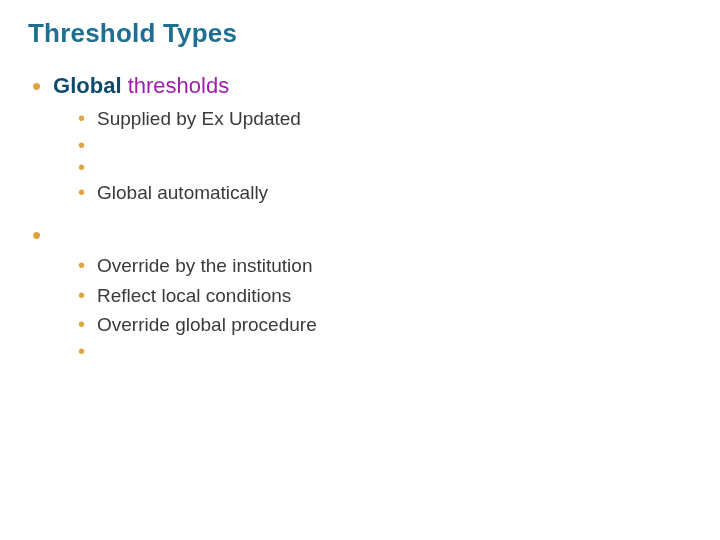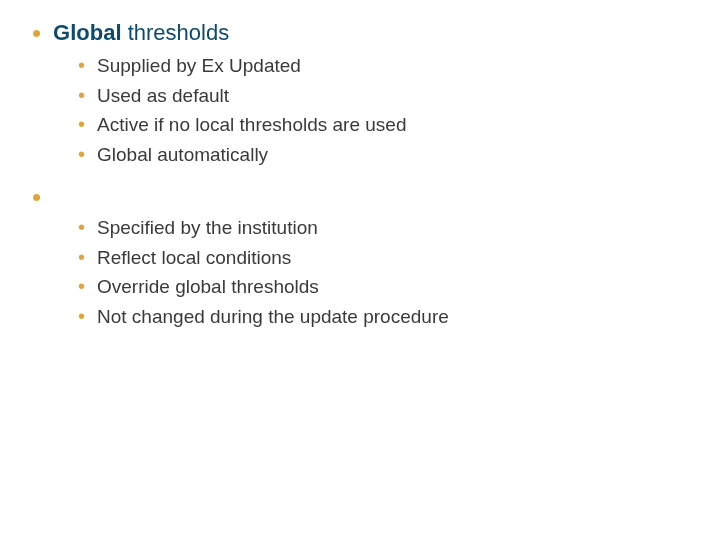--- a/index.html
+++ b/index.html
@@ -39,21 +39,21 @@
     line-height: 1;
     margin-right: 12px;
     position: relative;
     top: 2px;
   }
   .lvl1 .bold {
     font-weight: bold;
     color: #0c4a6e;
   }
   .lvl1 .rest {
-    color: #0c4a6e;
+    color: #a21caf;
   }
   .sub {
     margin: 4px 0 14px 50px;
   }
   .lvl2 {
     display: flex;
     align-items: baseline;
     font-size: 19px;
     color: #3a3a3a;
     margin: 2px 0;
@@ -64,65 +64,63 @@
     font-size: 20px;
     line-height: 1;
     margin-right: 12px;
   }
 </style>
 </head>
 <body>
 
 <div class="slide">
 
+  <h1 class="title">Threshold Types</h1>
 
   <div class="section">
     <div class="lvl1">
       <span class="bullet">•</span>
       <span>
         <span class="bold">Global</span><span class="rest"> thresholds</span>
       </span>
     </div>
     <div class="sub">
       <div class="lvl2">
         <span class="bullet">•</span>
         <span>Supplied by Ex Updated</span>
       </div>
       <div class="lvl2">
         <span class="bullet">•</span>
-        <span>Used as default</span>
       </div>
       <div class="lvl2">
         <span class="bullet">•</span>
-        <span>Active if no local thresholds are used</span>
       </div>
       <div class="lvl2">
         <span class="bullet">•</span>
         <span>Global automatically</span>
       </div>
     </div>
   </div>
 
   <div class="section">
     <div class="lvl1">
       <span class="bullet">•</span>
     </div>
     <div class="sub">
       <div class="lvl2">
         <span class="bullet">•</span>
-        <span>Specified by the institution</span>
+        <span>Override by the institution</span>
       </div>
       <div class="lvl2">
         <span class="bullet">•</span>
         <span>Reflect local conditions</span>
       </div>
       <div class="lvl2">
         <span class="bullet">•</span>
-        <span>Override global thresholds</span>
+        <span>Override global procedure</span>
       </div>
       <div class="lvl2">
         <span class="bullet">•</span>
-        <span>Not changed during the update procedure</span>
       </div>
     </div>
   </div>
 
 </div>
 
 </body></html>

